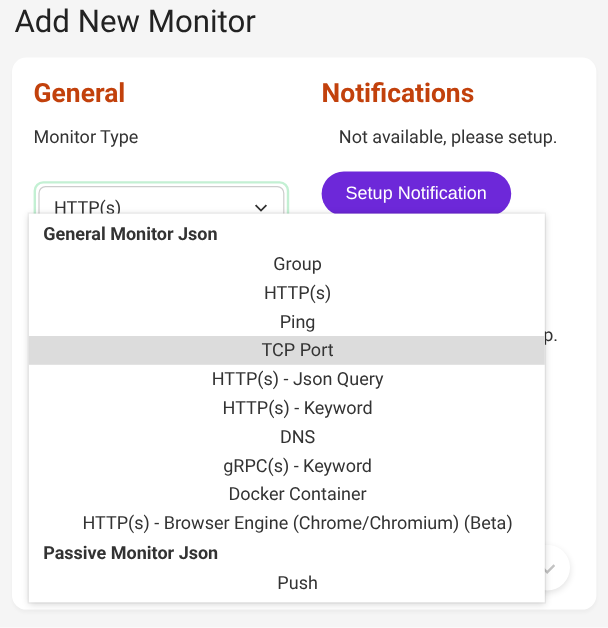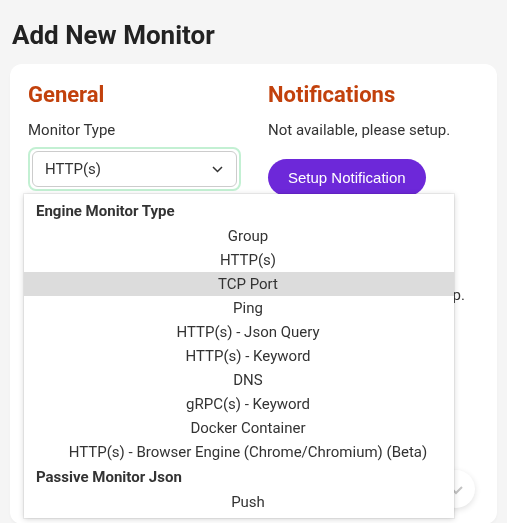--- a/index.html
+++ b/index.html
@@ -7,22 +7,22 @@
     font-family: -apple-system, BlinkMacSystemFont, "Segoe UI", Roboto, "Helvetica Neue", Arial, sans-serif;
     background: #f5f5f5;
     color: #222;
     width: 507px;
     height: 523px;
     overflow: hidden;
     position: relative;
   }
   .page-title {
     font-size: 26px;
-    font-weight: 700;
-    padding: 20px 12px 14px 12px;
+    font-weight: 400;
+    padding: 4px 12px 14px 12px;
     color: #222;
   }
   .card {
     background: #fff;
     border-radius: 12px;
     margin: 0 10px;
     padding: 18px 18px 0 18px;
     box-shadow: 0 2px 3px rgba(0,0,0,0.03);
     display: flex;
     gap: 20px;
@@ -33,27 +33,28 @@
   .col.col-left { flex: 0 0 220px; }
   .section-heading {
     font-size: 22px;
     font-weight: 700;
     color: #c2410c;
     margin-bottom: 14px;
   }
   .field-label {
     font-size: 15px;
     color: #333;
-    margin-bottom: 8px;
+    margin-bottom: 28px;
     display: block;
   }
   .status-text {
     font-size: 15px;
     color: #333;
     margin-bottom: 20px;
+    text-align: center;
   }
   .select-wrap {
     position: relative;
     border: 2px solid #c3f0d3;
     border-radius: 8px;
     padding: 2px;
     width: 213px;
     background: #fff;
   }
   .select-inner {
@@ -158,25 +159,25 @@
 
   <div class="col">
     <h2 class="section-heading">Notifications</h2>
     <div class="status-text">Not available, please setup.</div>
     <button class="setup-btn">Setup Notification</button>
   </div>
 
   <span class="hidden-text">p.</span>
 
   <div class="dropdown" id="dropdown">
-      <div class="dd-group">Engine Monitor Type</div>
+      <div class="dd-group">General Monitor Json</div>
       <div class="dd-opt">Group</div>
       <div class="dd-opt">HTTP(s)</div>
+      <div class="dd-opt">Ping</div>
       <div class="dd-opt hover">TCP Port</div>
-      <div class="dd-opt">Ping</div>
       <div class="dd-opt">HTTP(s) - Json Query</div>
       <div class="dd-opt">HTTP(s) - Keyword</div>
       <div class="dd-opt">DNS</div>
       <div class="dd-opt">gRPC(s) - Keyword</div>
       <div class="dd-opt">Docker Container</div>
       <div class="dd-opt">HTTP(s) - Browser Engine (Chrome/Chromium) (Beta)</div>
       <div class="dd-group">Passive Monitor Json</div>
       <div class="dd-opt">Push</div>
     </div>
 

